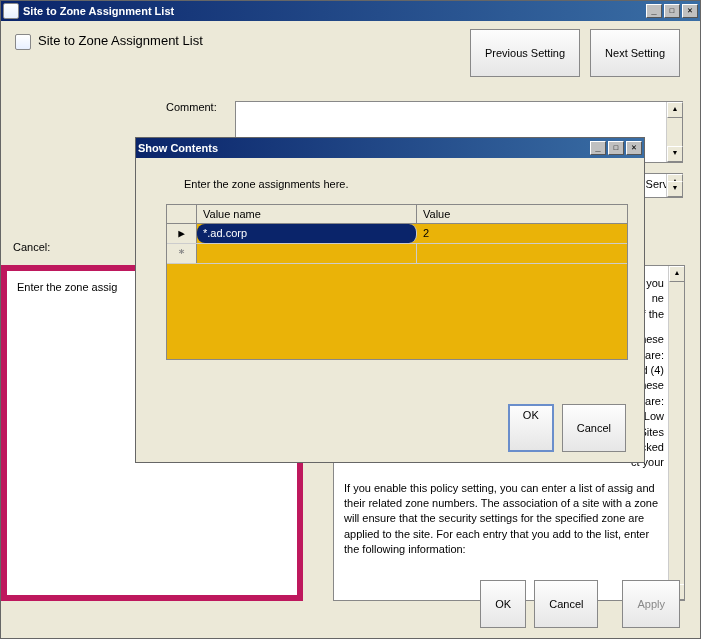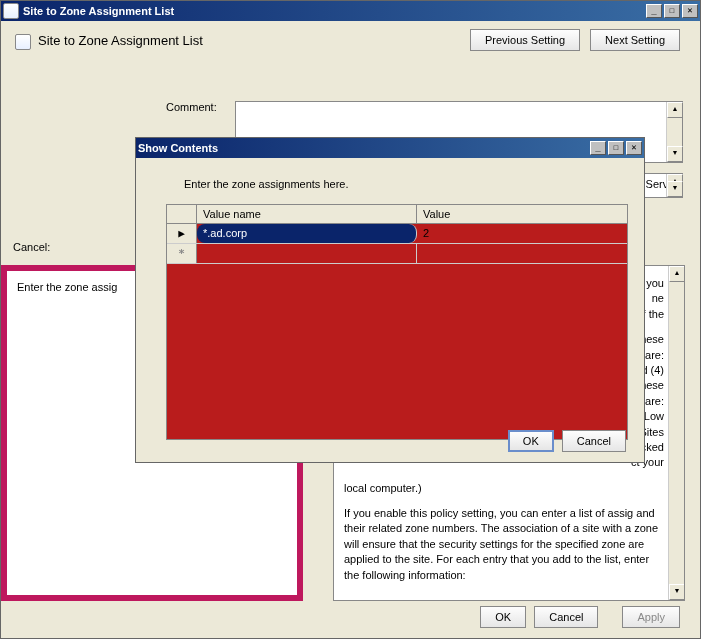--- a/index.html
+++ b/index.html
@@ -12,21 +12,21 @@
 .win-controls { display: flex; gap: 2px; }
 .win-btn { width: 16px; height: 14px; background: #c0c0c0; color: #000; border: 1px solid #fff; border-right-color: #555; border-bottom-color: #555; font-family: monospace; font-size: 9px; line-height: 11px; text-align: center; cursor: pointer; }
 
 .main-window { left: 0; top: 0; width: 701px; height: 639px; }
 .main-body { padding: 12px 14px; position: relative; height: calc(100% - 20px); }
 
 .doc-icon { display: inline-block; width: 16px; height: 16px; vertical-align: middle; background: linear-gradient(#fff,#e8f0ff); border: 1px solid #888; border-radius: 2px; margin-right: 4px; }
 .page-title { font-size: 13px; }
 
 .nav-btns { position: absolute; top: 8px; right: 20px; display: flex; gap: 10px; }
-.button { border: 1px solid #888; background: linear-gradient(#fdfdfd,#e6e6e6); padding: 4px 14px; cursor: pointer; }
+.button { border: 1px solid #888; background: linear-gradient(#fdfdfd,#e6e6e6); padding: 17px 14px; cursor: pointer; }
 .button.disabled { color: #888; cursor: default; margin-left: 16px; }
 .button.default { border: 2px solid #6a8ecb; padding: 3px 13px; }
 
 .radios { margin-top: 24px; }
 .radios label { display: block; margin: 12px 0; }
 .radios input { margin-right: 5px; }
 
 .comment-label { position: absolute; left: 165px; top: 80px; }
 .comment-box { position: absolute; left: 234px; top: 80px; width: 448px; height: 62px; border: 1px solid #888; background: #fff; }
 .server-box { position: absolute; left: 234px; top: 152px; width: 448px; height: 25px; border: 1px solid #888; background: #fff; padding: 4px; text-align: right; }
@@ -42,21 +42,21 @@
 .help-box .scroll-v { height: 100%; }
 .help-box p { margin: 0 0 10px 0; line-height: 1.4; }
 
 .bottom-btns { position: absolute; right: 20px; bottom: 10px; display: flex; gap: 8px; }
 
 
 .dialog-window { left: 135px; top: 137px; width: 510px; height: 326px; z-index: 10; }
 .dialog-body { padding: 12px 16px; height: calc(100% - 20px); background: #ece9d8; position: relative; }
 .dialog-prompt { margin: 8px 0 14px 32px; }
 
-.grid { border: 1px solid #888; background: #b91c1c; height: 236px; margin-left: 14px; }
+.grid { border: 1px solid #888; background: #eab308; height: 156px; margin-left: 14px; }
 .grid-header { display: flex; background: #ece9d8; border-bottom: 1px solid #888; }
 .gh { border-right: 1px solid #888; padding: 3px 6px; }
 .gh.rowhead { width: 30px; background: #ece9d8; }
 .gh.col1 { width: 220px; }
 .gh.col2 { flex: 1; border-right: none; }
 .grid-row { display: flex; border-bottom: 1px solid #ccc; }
 .gc { padding: 3px 6px; border-right: 1px solid #ccc; }
 .gc.rowhead { width: 30px; background: #ece9d8; border-right: 1px solid #888; text-align: center; font-family: monospace; }
 .gc.col1 { width: 220px; }
 .gc.col2 { flex: 1; border-right: none; }
@@ -106,21 +106,20 @@
     </div>
 
     <span class="options-label">Cancel:</span>
     <div class="options-box">
       <span>Enter the zone assig</span>
     </div>
 
     <div class="help-box">
       <p style="text-align:right"><span>t you</span><br><span>ne</span><br><span>ll of the</span></p>
       <p style="text-align:right"><span>these</span><br><span>They are:</span><br><span>and (4)</span><br><span>n of these</span><br><span>tings are:</span><br><span>m-Low</span><br><span>ted Sites</span><br><span>cked</span><br><span>ct your</span></p>
-      <p>local computer.)</p>
       <p>If you enable this policy setting, you can enter a list of assig and their related zone numbers. The association of a site with a zone will ensure that the security settings for the specified zone are applied to the site.  For each entry that you add to the list, enter the following information:</p>
       <div class="scroll-v">
         <div class="scroll-btn">▲</div>
         <div class="scroll-btn down">▼</div>
       </div>
     </div>
 
     <div class="bottom-btns">
       <span class="button">OK</span>
       <span class="button">Cancel</span>

